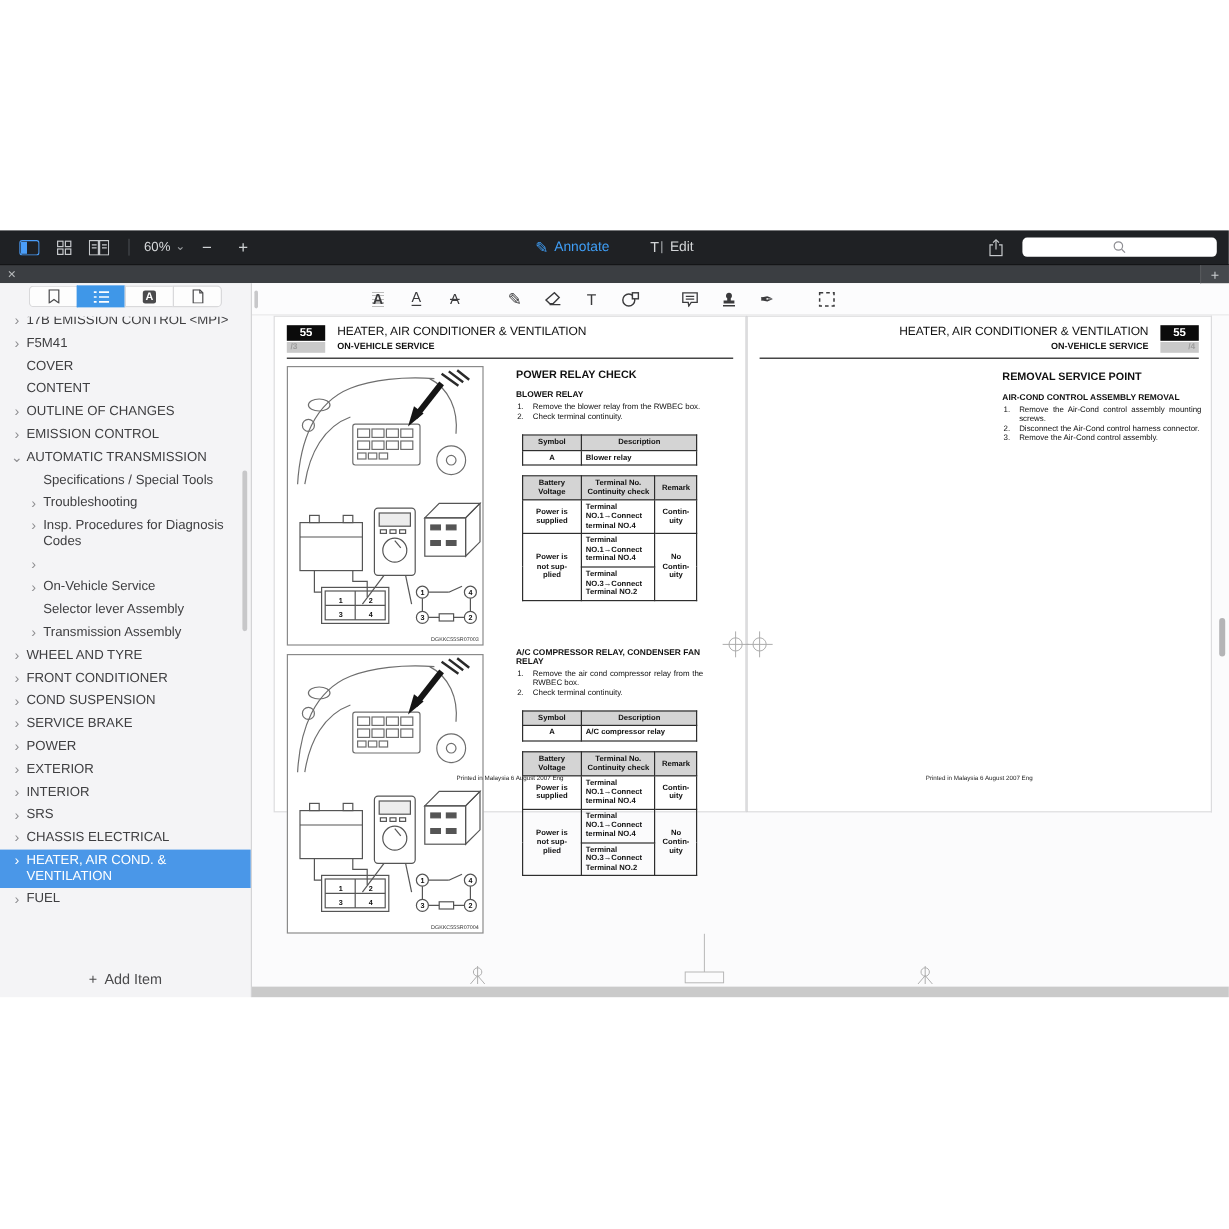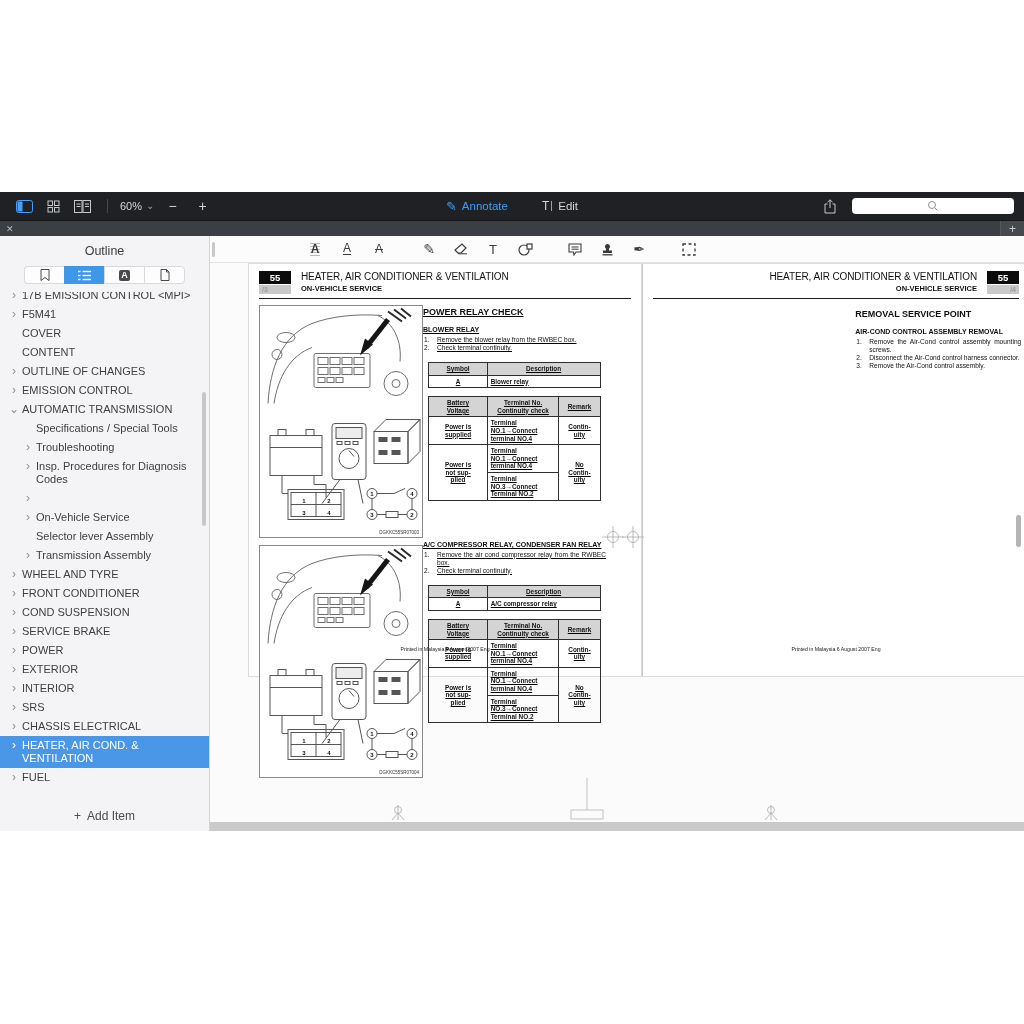--- a/index.html
+++ b/index.html
@@ -62,32 +62,32 @@
   .resize-handle { position:absolute; left:2px; top:6px; width:3px; height:15px; background:#c8c8ca; border-radius:2px; }
   .aico { background:none; border:none; color:#3b3b3d; font-size:13px; display:flex; align-items:center; justify-content:center; width:18px; height:18px; }
   .gap1 { margin-left:18px; }
   .hlA { font-weight:bold; font-size:12px; background:repeating-linear-gradient(0deg,#bbb 0 1px,transparent 1px 3px); padding:0 1px; }
   .unA { font-size:12px; border-bottom:1.5px solid #3b3b3d; line-height:11px; }
   .stA { font-size:12px; text-decoration:line-through; }
   .peng { font-size:14px; }
 
   
   .pages { flex:1; position:relative; background:#fbfbfc; }
-  .page { position:absolute; top:0; height:414px; background:#ffffff; border:1px solid #dcdcde;margin-left:20px; }
+  .page { position:absolute; top:0; height:414px; background:#ffffff; border:1px solid #dcdcde; }
   .page.left { left:18px; width:394px; }
   .page.right { left:412px; width:388px; border-left:1px solid #cncnc; border-left:1px solid #c9c9cb; }
   .pghead { display:flex; gap:10px; padding:7px 10px 0; }
   .pghead.rev { justify-content:flex-end; text-align:right; }
   .chapbox { width:32px; }
   .chapno { background:#0b0b0b; color:#fff; font-weight:bold; font-size:9.5px; text-align:center; padding:1px 0; }
   .chappg { background:#c9c9c9; color:#9c9c9c; font-weight:bold; font-size:7px; padding:1px 3px; margin-top:1px; }
   .pgtitle { font-size:10px; font-weight:normal; color:#111; letter-spacing:-.1px;text-align:right; }
   .pgsub { font-size:7.5px; font-weight:bold; color:#111; margin-top:2px; }
   .headrule { border:none; border-top:1.5px solid #1a1a1a; margin:4px 10px 0; }
-  .cols { display:flex; gap:0; padding:6px 35px 0 10px;text-decoration:underline; }
+  .cols { display:flex; gap:27px; padding:6px 35px 0 10px; }
   .figcol { width:164px; }
   .figbox { position:relative; width:164px; height:233px; border:1px solid #8a8a8a; margin-bottom:7px; background:#fff; }
   .figbox svg.art { width:100%; height:100%; display:block; }
   .figbox figcaption { position:absolute; right:3px; bottom:2px; font-size:4.5px; color:#333; }
   .textcol { flex:1; }
   .h3 { font-size:9px; font-weight:bold; color:#101010; margin-top:2px; }
   .h4 { font-size:7px; font-weight:bold; color:#101010; margin-top:9px; }
   .steps { list-style:none; counter-reset:st; margin-top:3px; }
   .steps li { counter-increment:st; position:relative; padding-left:14px; font-size:6.6px; line-height:8px; color:#111; text-align:justify; }
   .steps li::before { content:counter(st) "."; position:absolute; left:1px; }
@@ -264,21 +264,20 @@
   </div>
 
   <div class="tabbar">
     <button class="tab-close">✕</button>
     <button class="tab-add">+</button>
   </div>
 
   <div class="main">
 
     <aside class="sidebar">
-      <div class="sb-title">Outline</div>
       <div class="sb-tabs">
         <button class="sb-tab">
           <svg width="10" height="12" viewBox="0 0 10 12">
               <path d="M1 .5 H9 V11.5 L5 8.5 L1 11.5 Z" fill="none" stroke="#4a4a4c"></path>
             </svg>
         </button>
         <button class="sb-tab active">
           <svg width="13" height="11" viewBox="0 0 13 11">
               <g stroke="#fff" stroke-width="1.4">
                 <line x1="0" y1="1.5" x2="2.5" y2="1.5"></line>

